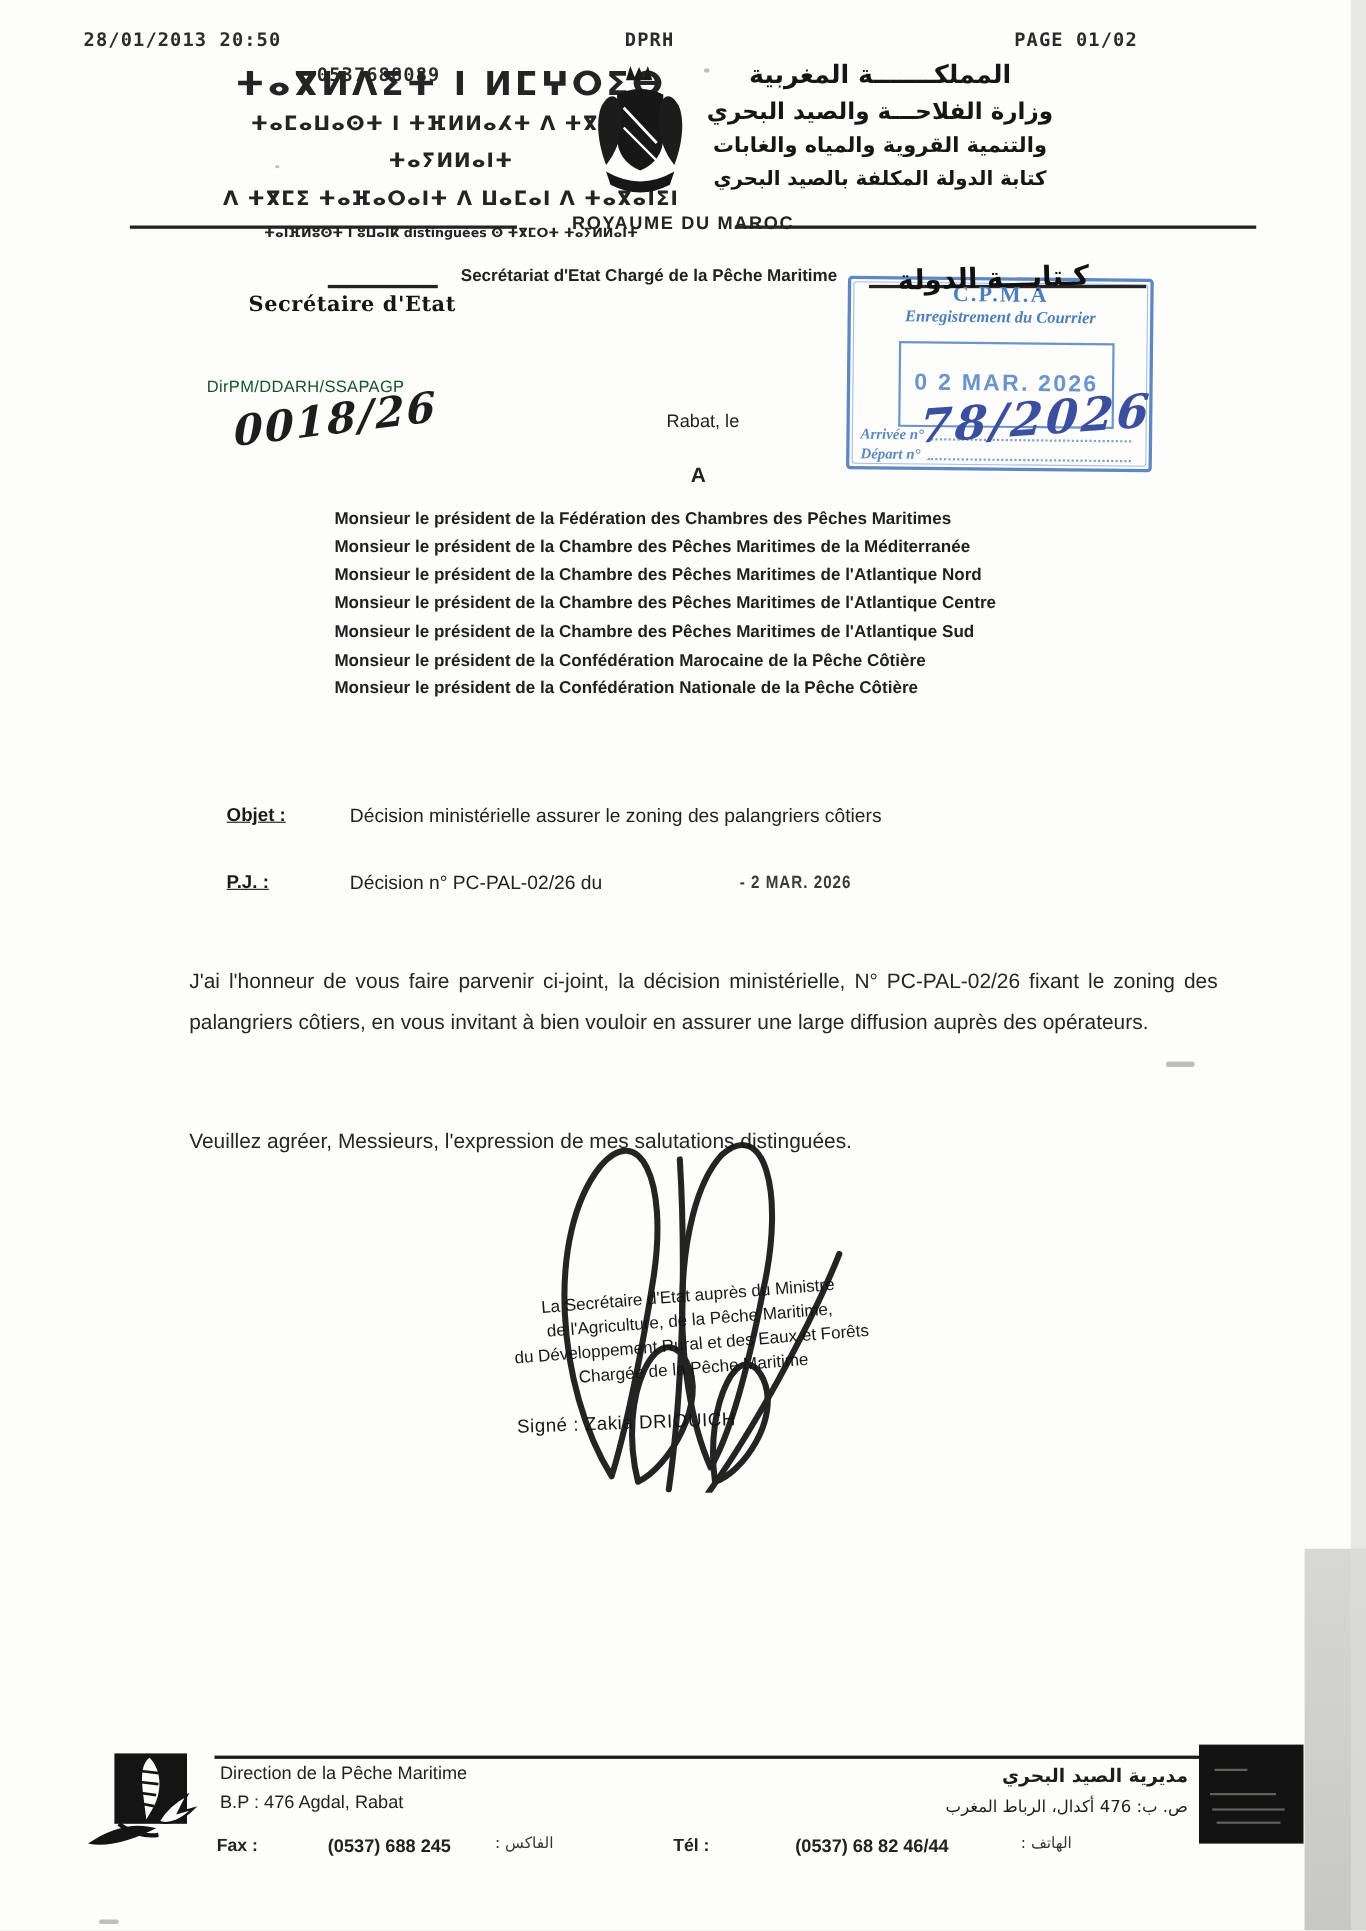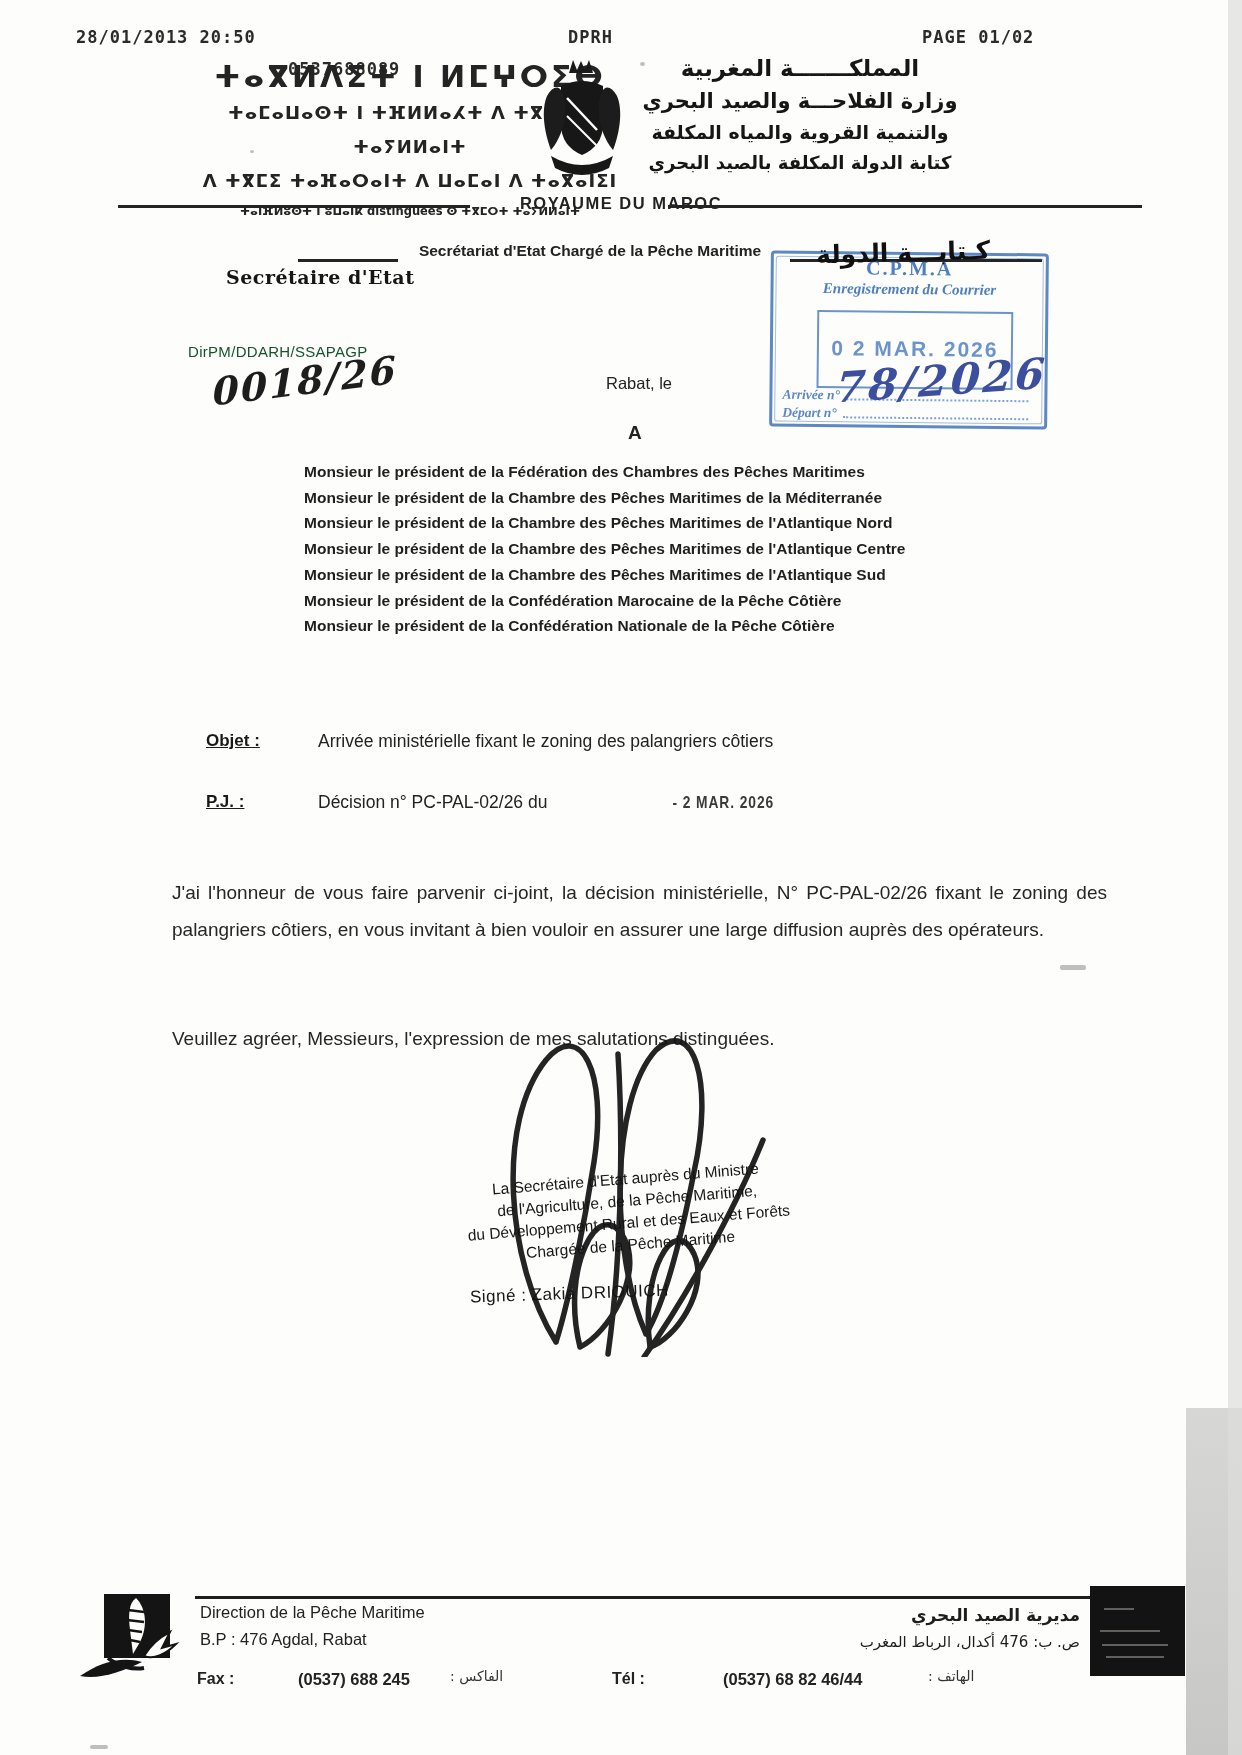--- a/index.html
+++ b/index.html
@@ -100,21 +100,21 @@
     <path d="M24 40 L54 72" stroke="#fdfdfc" stroke-width="2.5"></path>
     <path d="M24 58 L54 88" stroke="#fdfdfc" stroke-width="2"></path>
     <path d="M4 38 C12 24 20 28 22 44 C24 62 18 80 8 92 C1 74 -2 52 4 38 Z" fill="#1c1c1c"></path>
     <path d="M74 38 C66 24 58 28 56 44 C54 62 60 80 70 92 C77 74 80 52 74 38 Z" fill="#1c1c1c"></path>
     <path d="M8 98 Q39 116 70 98 L66 110 Q39 124 12 110 Z" fill="#171717"></path>
   </svg>
 
   <div class="abs arabichead">
     <div class="ar1">المملكـــــــة المغربية</div>
     <div class="ar2">وزارة الفلاحـــة والصيد البحري</div>
-    <div class="ar3">والتنمية القروية والمياه المكلفة</div>
+    <div class="ar3">والتنمية القروية والمياه والغابات</div>
     <div class="ar4">كتابة الدولة المكلفة بالصيد البحري</div>
   </div>
 
   <div class="abs rule" style="left:118px;top:205px;width:352px;height:3px;"></div>
   <div class="abs royaume">ROYAUME DU MAROC</div>
   <div class="abs rule" style="left:668px;top:205px;width:474px;height:2.5px;"></div>
 
   <div class="abs rule" style="left:298px;top:259px;width:100px;height:3px;"></div>
   <div class="abs secretariat">Secrétariat d'Etat Chargé de la Pêche Maritime</div>
   <div class="abs rule" style="left:790px;top:259px;width:252px;height:3px;"></div>
@@ -149,21 +149,21 @@
     <div>Monsieur le président de la Fédération des Chambres des Pêches Maritimes</div>
     <div>Monsieur le président de la Chambre des Pêches Maritimes de la Méditerranée</div>
     <div>Monsieur le président de la Chambre des Pêches Maritimes de l'Atlantique Nord</div>
     <div>Monsieur le président de la Chambre des Pêches Maritimes de l'Atlantique Centre</div>
     <div>Monsieur le président de la Chambre des Pêches Maritimes de l'Atlantique Sud</div>
     <div>Monsieur le président de la Confédération Marocaine de la Pêche Côtière</div>
     <div>Monsieur le président de la Confédération Nationale de la Pêche Côtière</div>
   </div>
 
   <div class="abs obj-label">Objet :</div>
-  <div class="abs obj-text">Arrivée ministérielle fixant le zoning des palangriers côtiers</div>
+  <div class="abs obj-text">Décision ministérielle assurer le zoning des palangriers côtiers</div>
   <div class="abs pj-label">P.J. :</div>
   <div class="abs pj-text">Décision n° PC-PAL-02/26 du</div>
   <div class="abs pj-stamp">- 2 MAR. 2026</div>
 
   <div class="abs para1">J'ai l'honneur de vous faire parvenir ci-joint, la décision ministérielle, N° PC-PAL-02/26 fixant le zoning des palangriers côtiers, en vous invitant à bien vouloir en assurer une large diffusion auprès des opérateurs.</div>
   <div class="abs para2">Veuillez agréer, Messieurs, l'expression de mes salutations distinguées.</div>
 
   <div class="abs sigblock">
     <div>La Secrétaire d'Etat auprès du Ministre</div>
     <div>de l'Agriculture, de la Pêche Maritime,</div>

